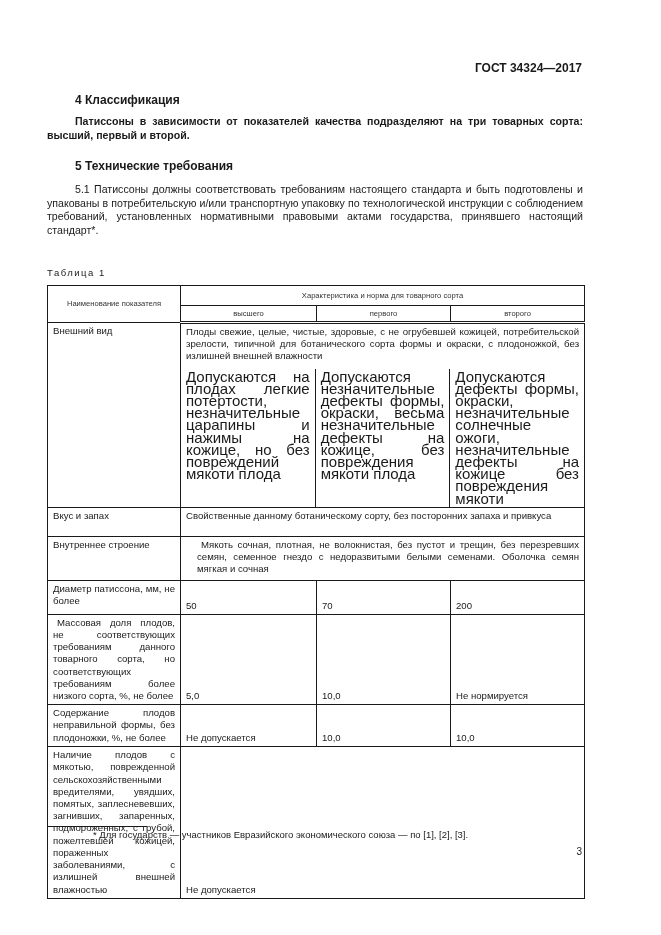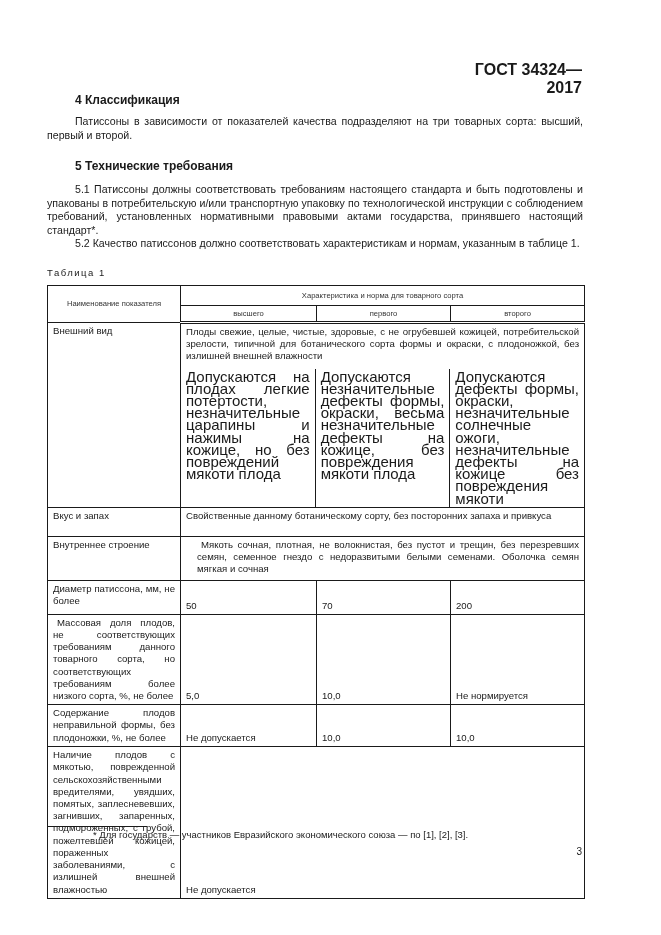--- a/index.html
+++ b/index.html
@@ -1,19 +1,19 @@
 <!DOCTYPE html>
 <html><head>
 <meta charset="utf-8">
 <style>
   html, body { margin:0; padding:0; background:#ffffff; }
   body { width:661px; height:935px; position:relative; overflow:hidden;
          font-family:"Liberation Sans", sans-serif; color:#1a1a1a; }
   .abs { position:absolute; }
-  .doc-code { left:470px; top:61px; width:112px; text-align:right; font-weight:bold; font-size:16px; }
+  .doc-code { left:470px; top:61px; width:112px; text-align:right; font-weight:bold; font-size:12px; }
   h2 { margin:0; font-size:12px; font-weight:bold; position:absolute; }
   .para { position:absolute; font-size:10.6px; line-height:13.5px; text-align:justify; }
   .para p { margin:0; text-indent:28px; }
   .table-caption { left:47px; top:267px; font-size:9.5px; letter-spacing:1.5px; }
   table { position:absolute; left:47px; top:285px; width:537px; border-collapse:collapse; table-layout:fixed; }
   td { border:1px solid #1a1a1a; vertical-align:top; font-size:9.6px; line-height:12.2px; padding:2px 5px; }
   .hdr { font-size:7.6px; color:#333; text-align:center; vertical-align:middle; line-height:10px; }
   tr.hdr-last td { border-bottom:3px double #1a1a1a; }
   .just { text-align:justify; }
   .bottom-center { text-align:left; vertical-align:bottom; }
@@ -24,28 +24,27 @@
   .fn-rule { left:47px; top:826px; width:100px; border-top:1px solid #1a1a1a; }
   .footnote { left:93px; top:829px; font-size:9.5px; }
   .page-num { left:570px; top:846px; width:12px; text-align:right; font-size:10px; }
 </style>
 </head>
 <body>
 
 <div class="abs doc-code">ГОСТ 34324—2017</div>
 
 <h2 style="left:75px; top:93px;">4 Классификация</h2>
-<div class="para" style="left:47px; top:115px; width:536px;">
+<div class="para" style="left:47px; top:115px; width:536px;font-weight:bold;">
   <p>Патиссоны в зависимости от показателей качества подразделяют на три товарных сорта: высший, первый и второй.</p>
 </div>
 
 <h2 style="left:75px; top:159px;">5 Технические требования</h2>
 <div class="para" style="left:47px; top:183px; width:536px;">
   <p>5.1 Патиссоны должны соответствовать требованиям настоящего стандарта и быть подготовлены и упакованы в потребительскую и/или транспортную упаковку по технологической инструкции с соблюдением требований, установленных нормативными правовыми актами государства, принявшего настоящий стандарт*.</p>
-  <p>5.2 Качество патиссонов должно соответствовать характеристикам и нормам, указанным в таблице 1.</p>
 </div>
 
 <div class="abs table-caption">Таблица 1</div>
 
 <table>
   <colgroup>
     <col style="width:133px">
       <col style="width:136px">
       <col style="width:134px">
       <col style="width:134px">

